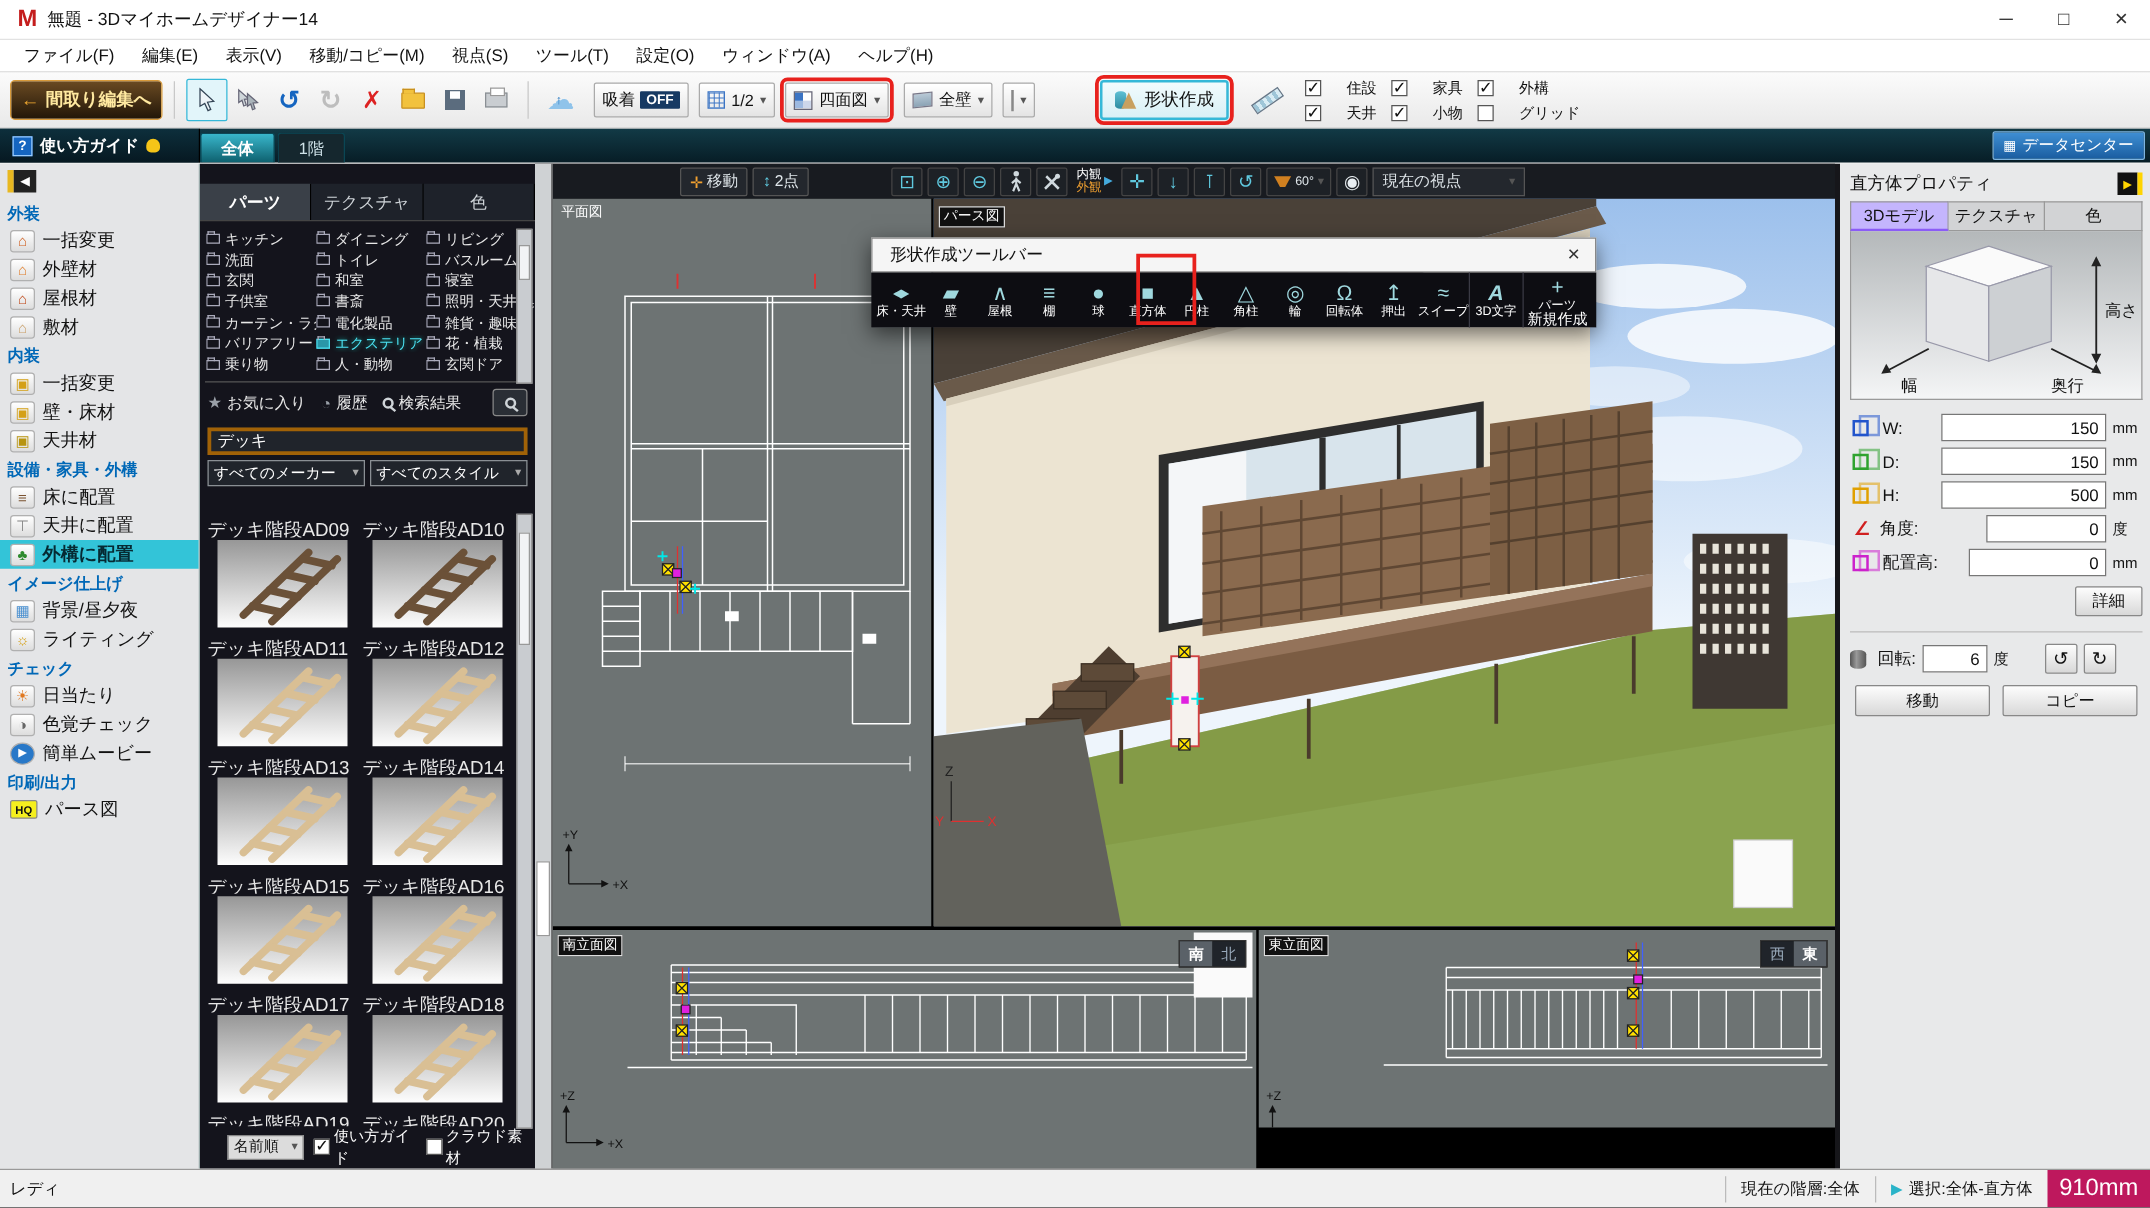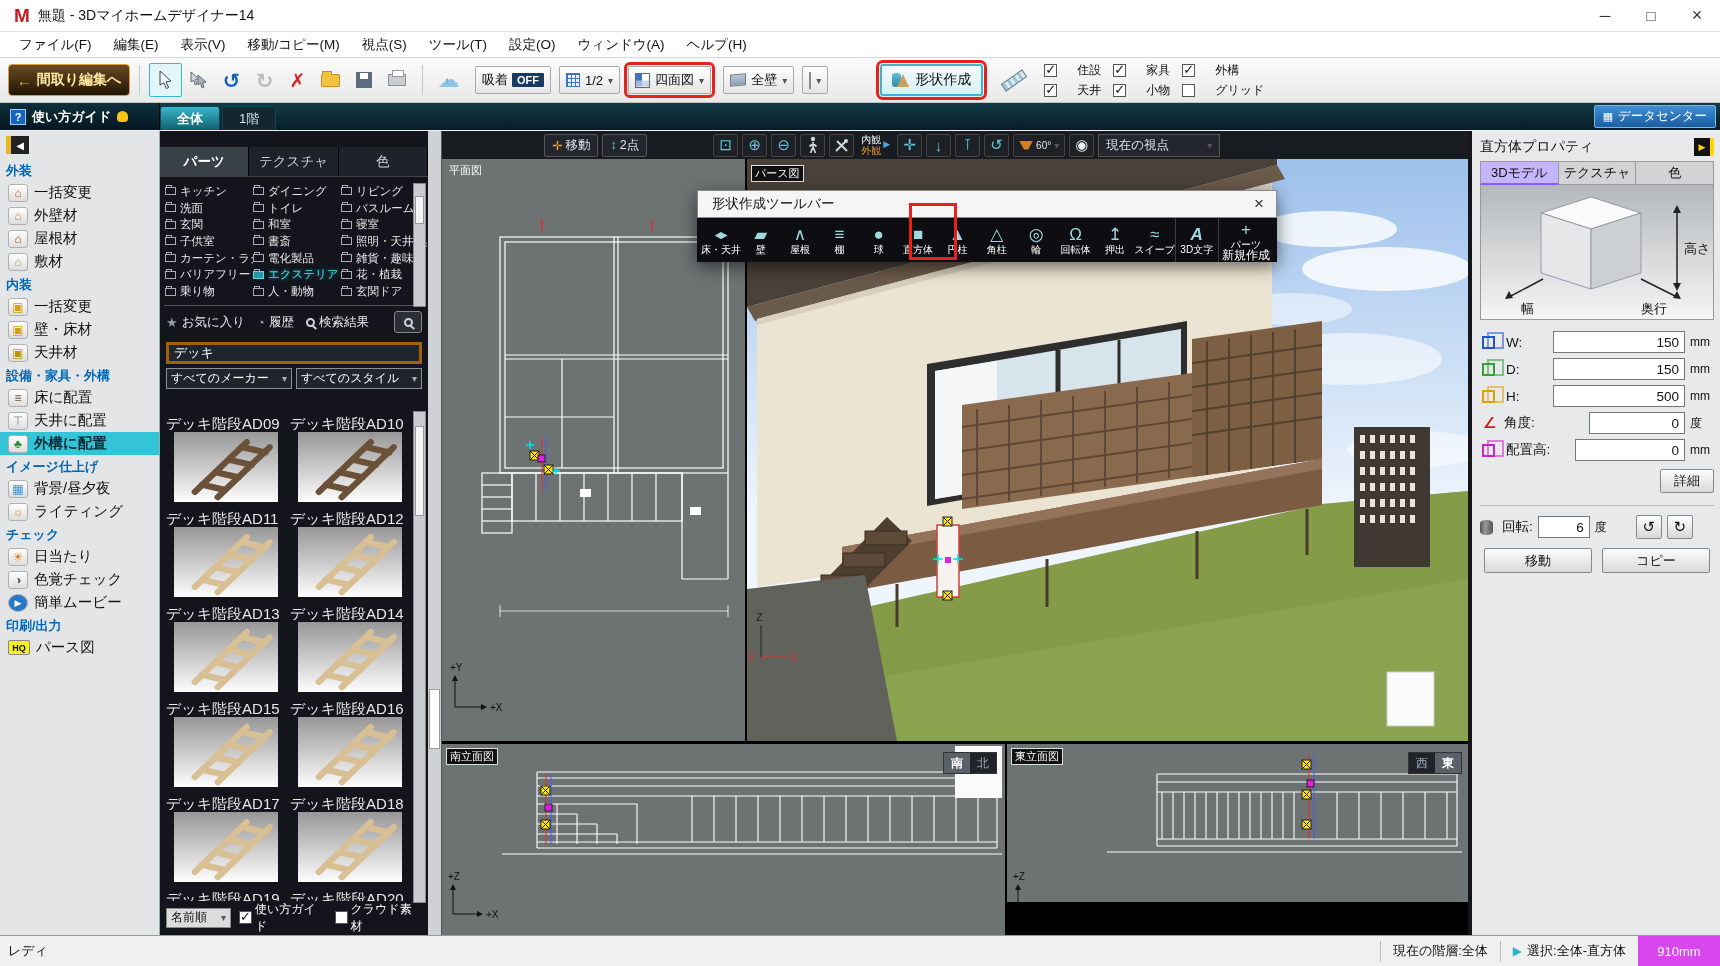--- a/index.html
+++ b/index.html
@@ -95,21 +95,21 @@
 .searchfield{margin:4px 6px 0;height:22px;background:#20242b;border:3px solid #a16207;display:flex;align-items:center;padding-left:5px;font-size:13px;color:#fff}
 .pdrops{display:flex;gap:4px;margin:4px 6px 0}
 .pdrop{flex:1;height:21px;background:#20242b;border:1px solid #8a8f94;display:flex;align-items:center;font-size:12px;color:#fff;padding:0 4px}
 .pdrop .dar{margin-left:auto;color:#aaa}
 .thumbs{position:absolute;left:6px;right:22px;top:280px;height:490px;display:grid;grid-template-columns:120px 120px;column-gap:4px;row-gap:0;overflow:hidden}
 .thumb{height:95px;padding-top:4px}
 .tlabel{font-size:15px;height:15px;white-space:nowrap;overflow:hidden}
 .timg{width:104px;height:70px;margin:2px auto 0;background:linear-gradient(#979797,#fdfdfd)}
 .timg svg line{stroke:#d9bf94;stroke-width:6;stroke-linecap:round}
 .thumbs .thumb:nth-of-type(-n+2) svg line{stroke:#6b5138}
-.pbottom{position:absolute;left:0;right:0;bottom:5px;height:25px;display:flex;align-items:center;gap:8px;padding:0 6px}
+.pbottom{position:absolute;left:16px;right:0;bottom:5px;height:25px;display:flex;align-items:center;gap:8px;padding:0 6px}
 .sortdd{width:66px;height:20px;background:#dcdcdc;color:#111;border:1px solid #888;display:flex;align-items:center;padding:0 4px;font-size:12px}
 .sortdd .dar{margin-left:auto}
 .pcheck{display:flex;align-items:center;gap:3px;font-size:12px;color:#fff}
 
 .viewport{position:absolute;left:428px;top:0;width:1040px;height:100%;background:#000}
 .vptool{position:absolute;left:0;top:0;width:100%;height:28px;background:#181b20;display:flex;align-items:center;color:#dfe6ea;gap:4px;padding-left:116px}
 .vbtn{height:23px;border:1px solid #555;border-radius:2px;background:#23272d;display:flex;align-items:center;gap:3px;padding:0 7px;font-size:12.5px}
 .vicon{width:25px;height:23px;display:flex;align-items:center;justify-content:center;color:#5fc8de;font-size:15px;border:1px solid #444;border-radius:2px;background:#1d2126}
 .inout{display:flex;align-items:center;font-size:10px;line-height:1.1;margin:0 3px}
 .inout .io-in{color:#fff}
@@ -157,21 +157,21 @@
 .cylic{width:13px;height:15px;background:linear-gradient(90deg,#555,#999 40%,#555);border-radius:45%/22%;margin-right:4px}
 .rotbtn{width:26px;height:24px;font-size:15px}
 .mvrow{display:flex;gap:10px;margin-top:8px;justify-content:center}
 .btn-wide{width:108px;height:25px}
 
 .statusbar{position:absolute;left:0;bottom:0;width:100%;height:31px;background:#f0f0f0;border-top:1px solid #999;display:flex;align-items:center;font-size:13px}
 .st-ready{margin-left:8px}
 .st-right{margin-left:auto;display:flex;align-items:center;height:100%}
 .st-seg{padding:0 12px;border-left:1px solid #bbb;height:70%;display:flex;align-items:center;gap:5px}
 .st-tri{color:#2ab3c8;font-size:12px}
-.st-module{background:#d946ef;color:#fff;height:100%;display:flex;align-items:center;justify-content:center;width:82px;font-size:13px}
+.st-module{background:#be185d;color:#fff;height:100%;display:flex;align-items:center;justify-content:center;width:82px;font-size:19px}
 
 .dialog{position:absolute;left:697px;top:190px;width:580px;height:72px;box-shadow:0 5px 16px rgba(0,0,0,.55);z-index:20}
 .dtitle{height:28px;background:#f5f5f5;border:1px solid #888;display:flex;align-items:center;padding:0 4px 0 14px;font-size:13.5px}
 .dclose{margin-left:auto;width:26px;height:22px;display:flex;align-items:center;justify-content:center;font-size:17px;color:#333}
 .dbody{height:44px;background:#0d0d12;display:flex;align-items:stretch;padding:0 4px}
 .dtool{width:40px;display:flex;flex-direction:column;align-items:center;justify-content:center;color:#fff}
 .dtool.wide{width:44px}.dtool.wider{width:56px}
 .dtool.sep{border-left:1px solid #3a3a44}
 .dglyph{color:#9fd8de;font-size:17px;line-height:18px;height:18px}
 .dlab{font-size:10px;line-height:11px;white-space:nowrap}

